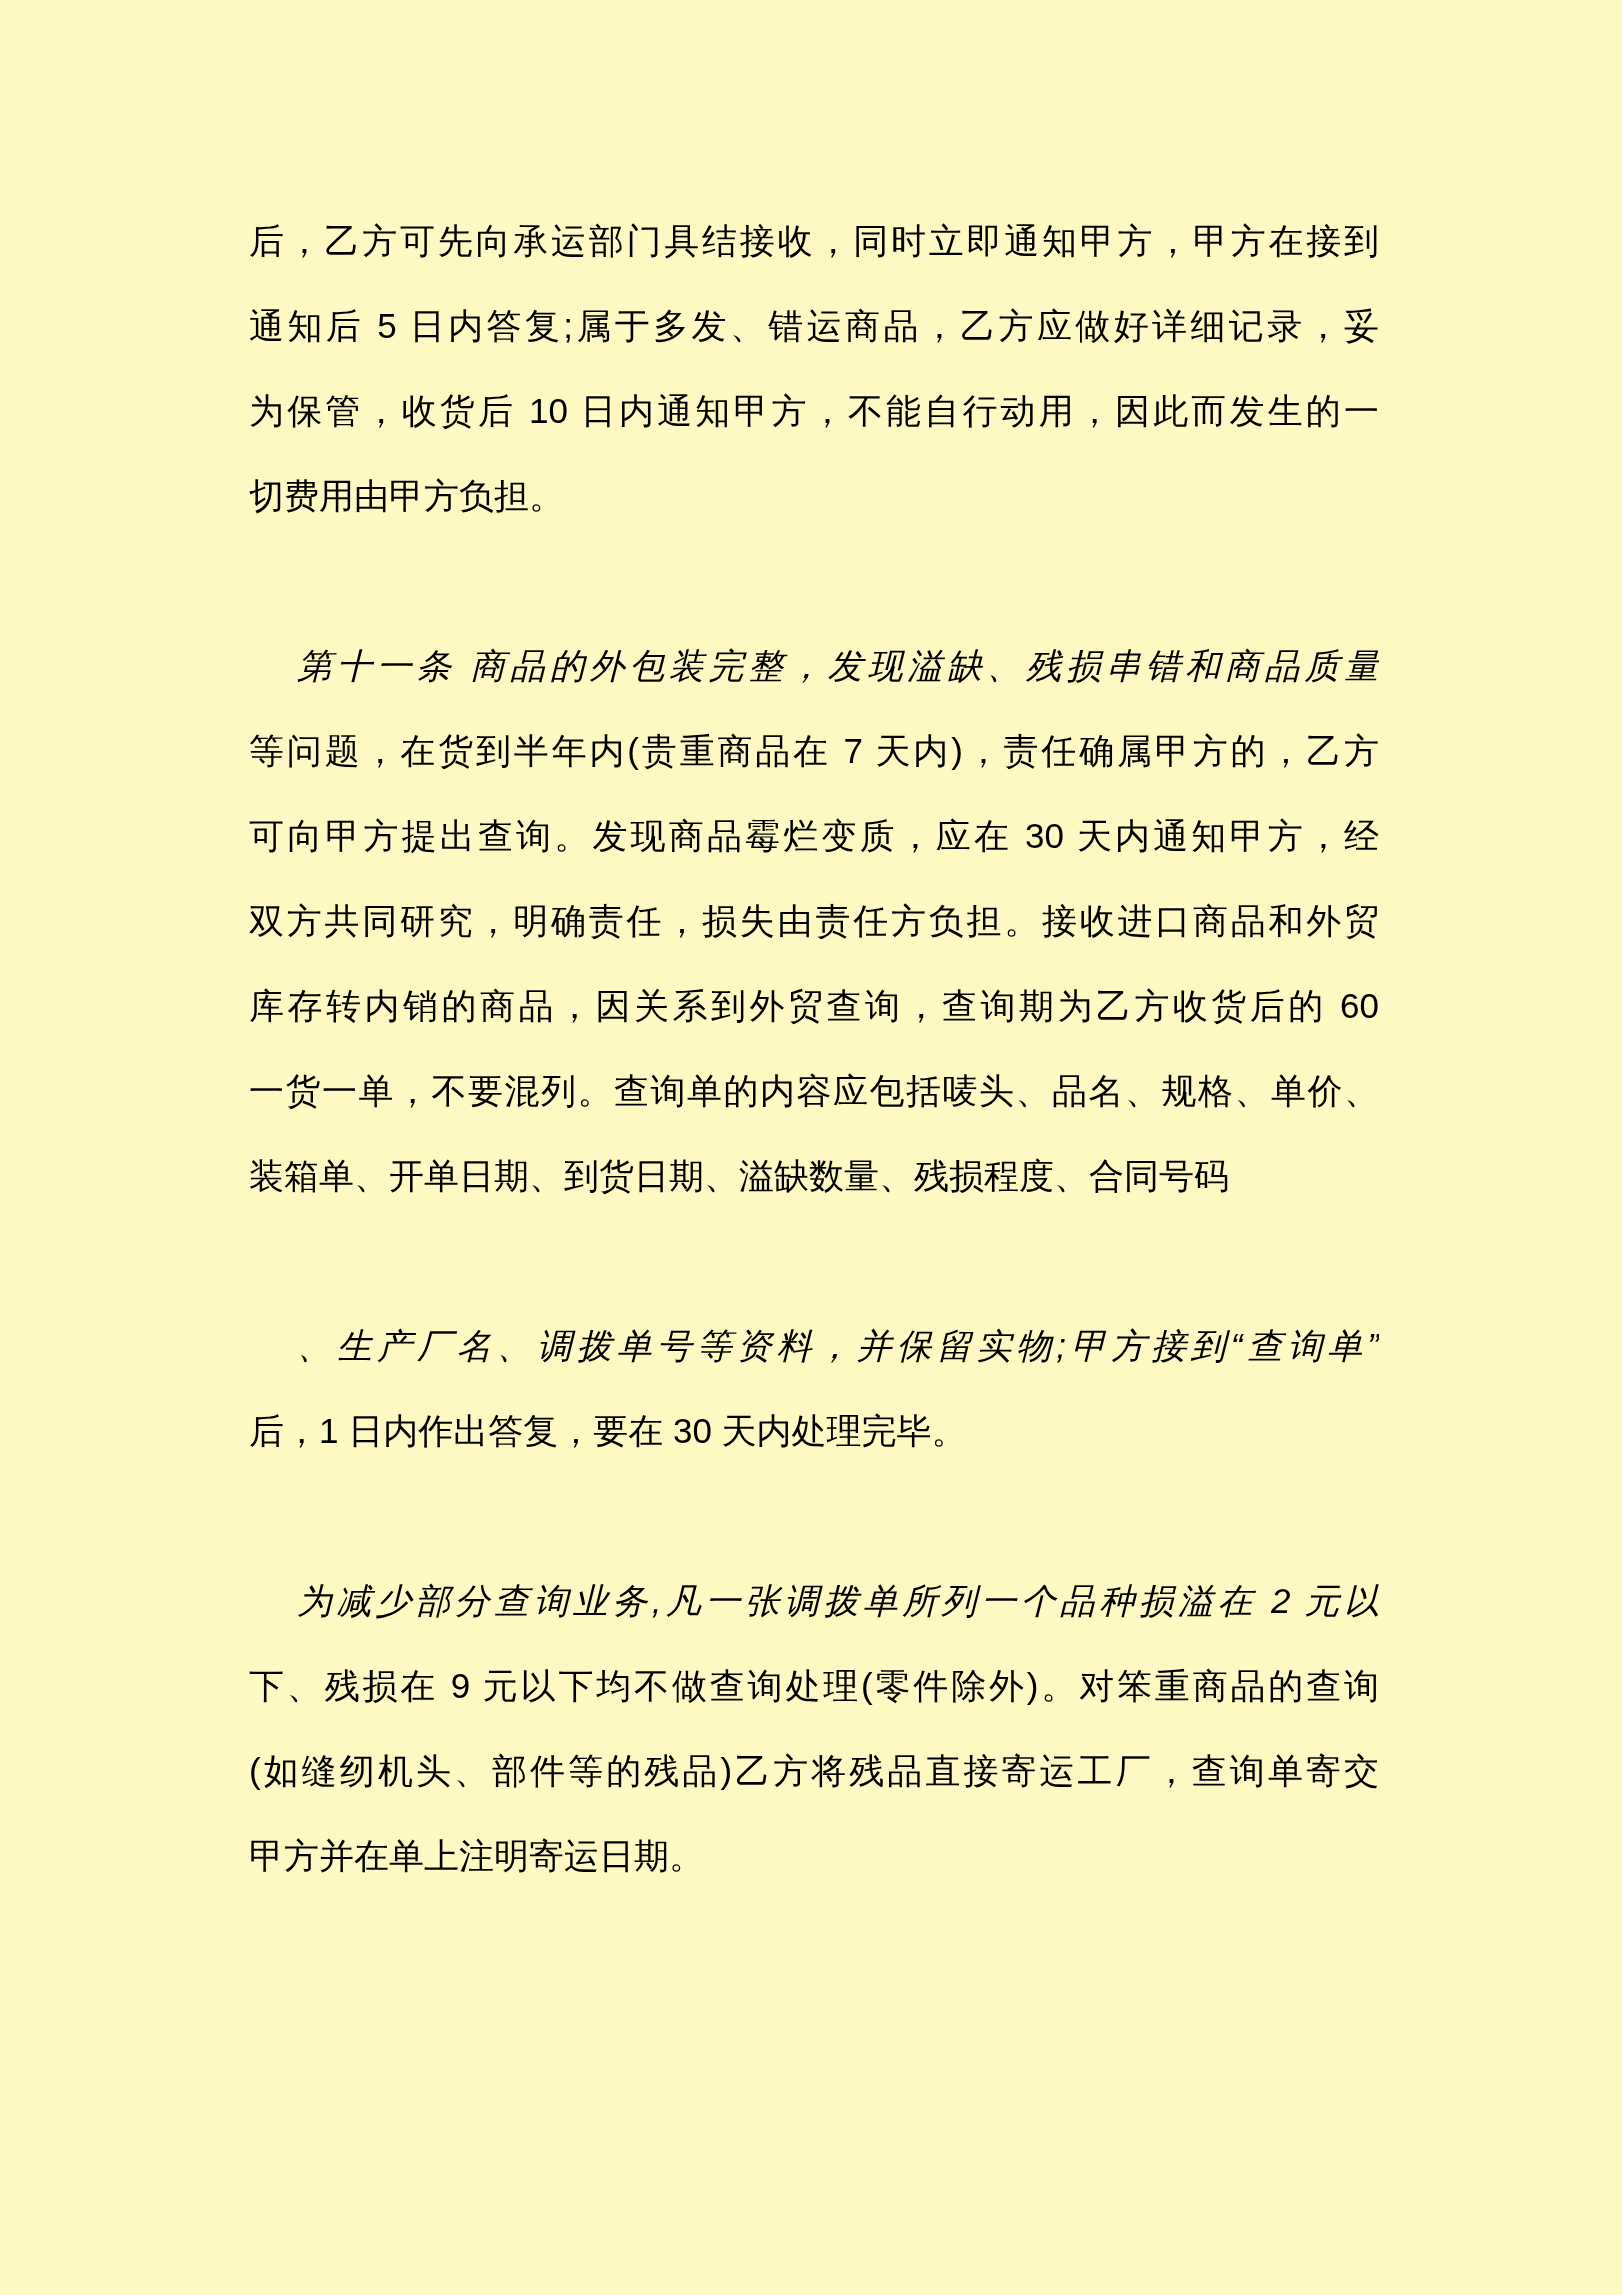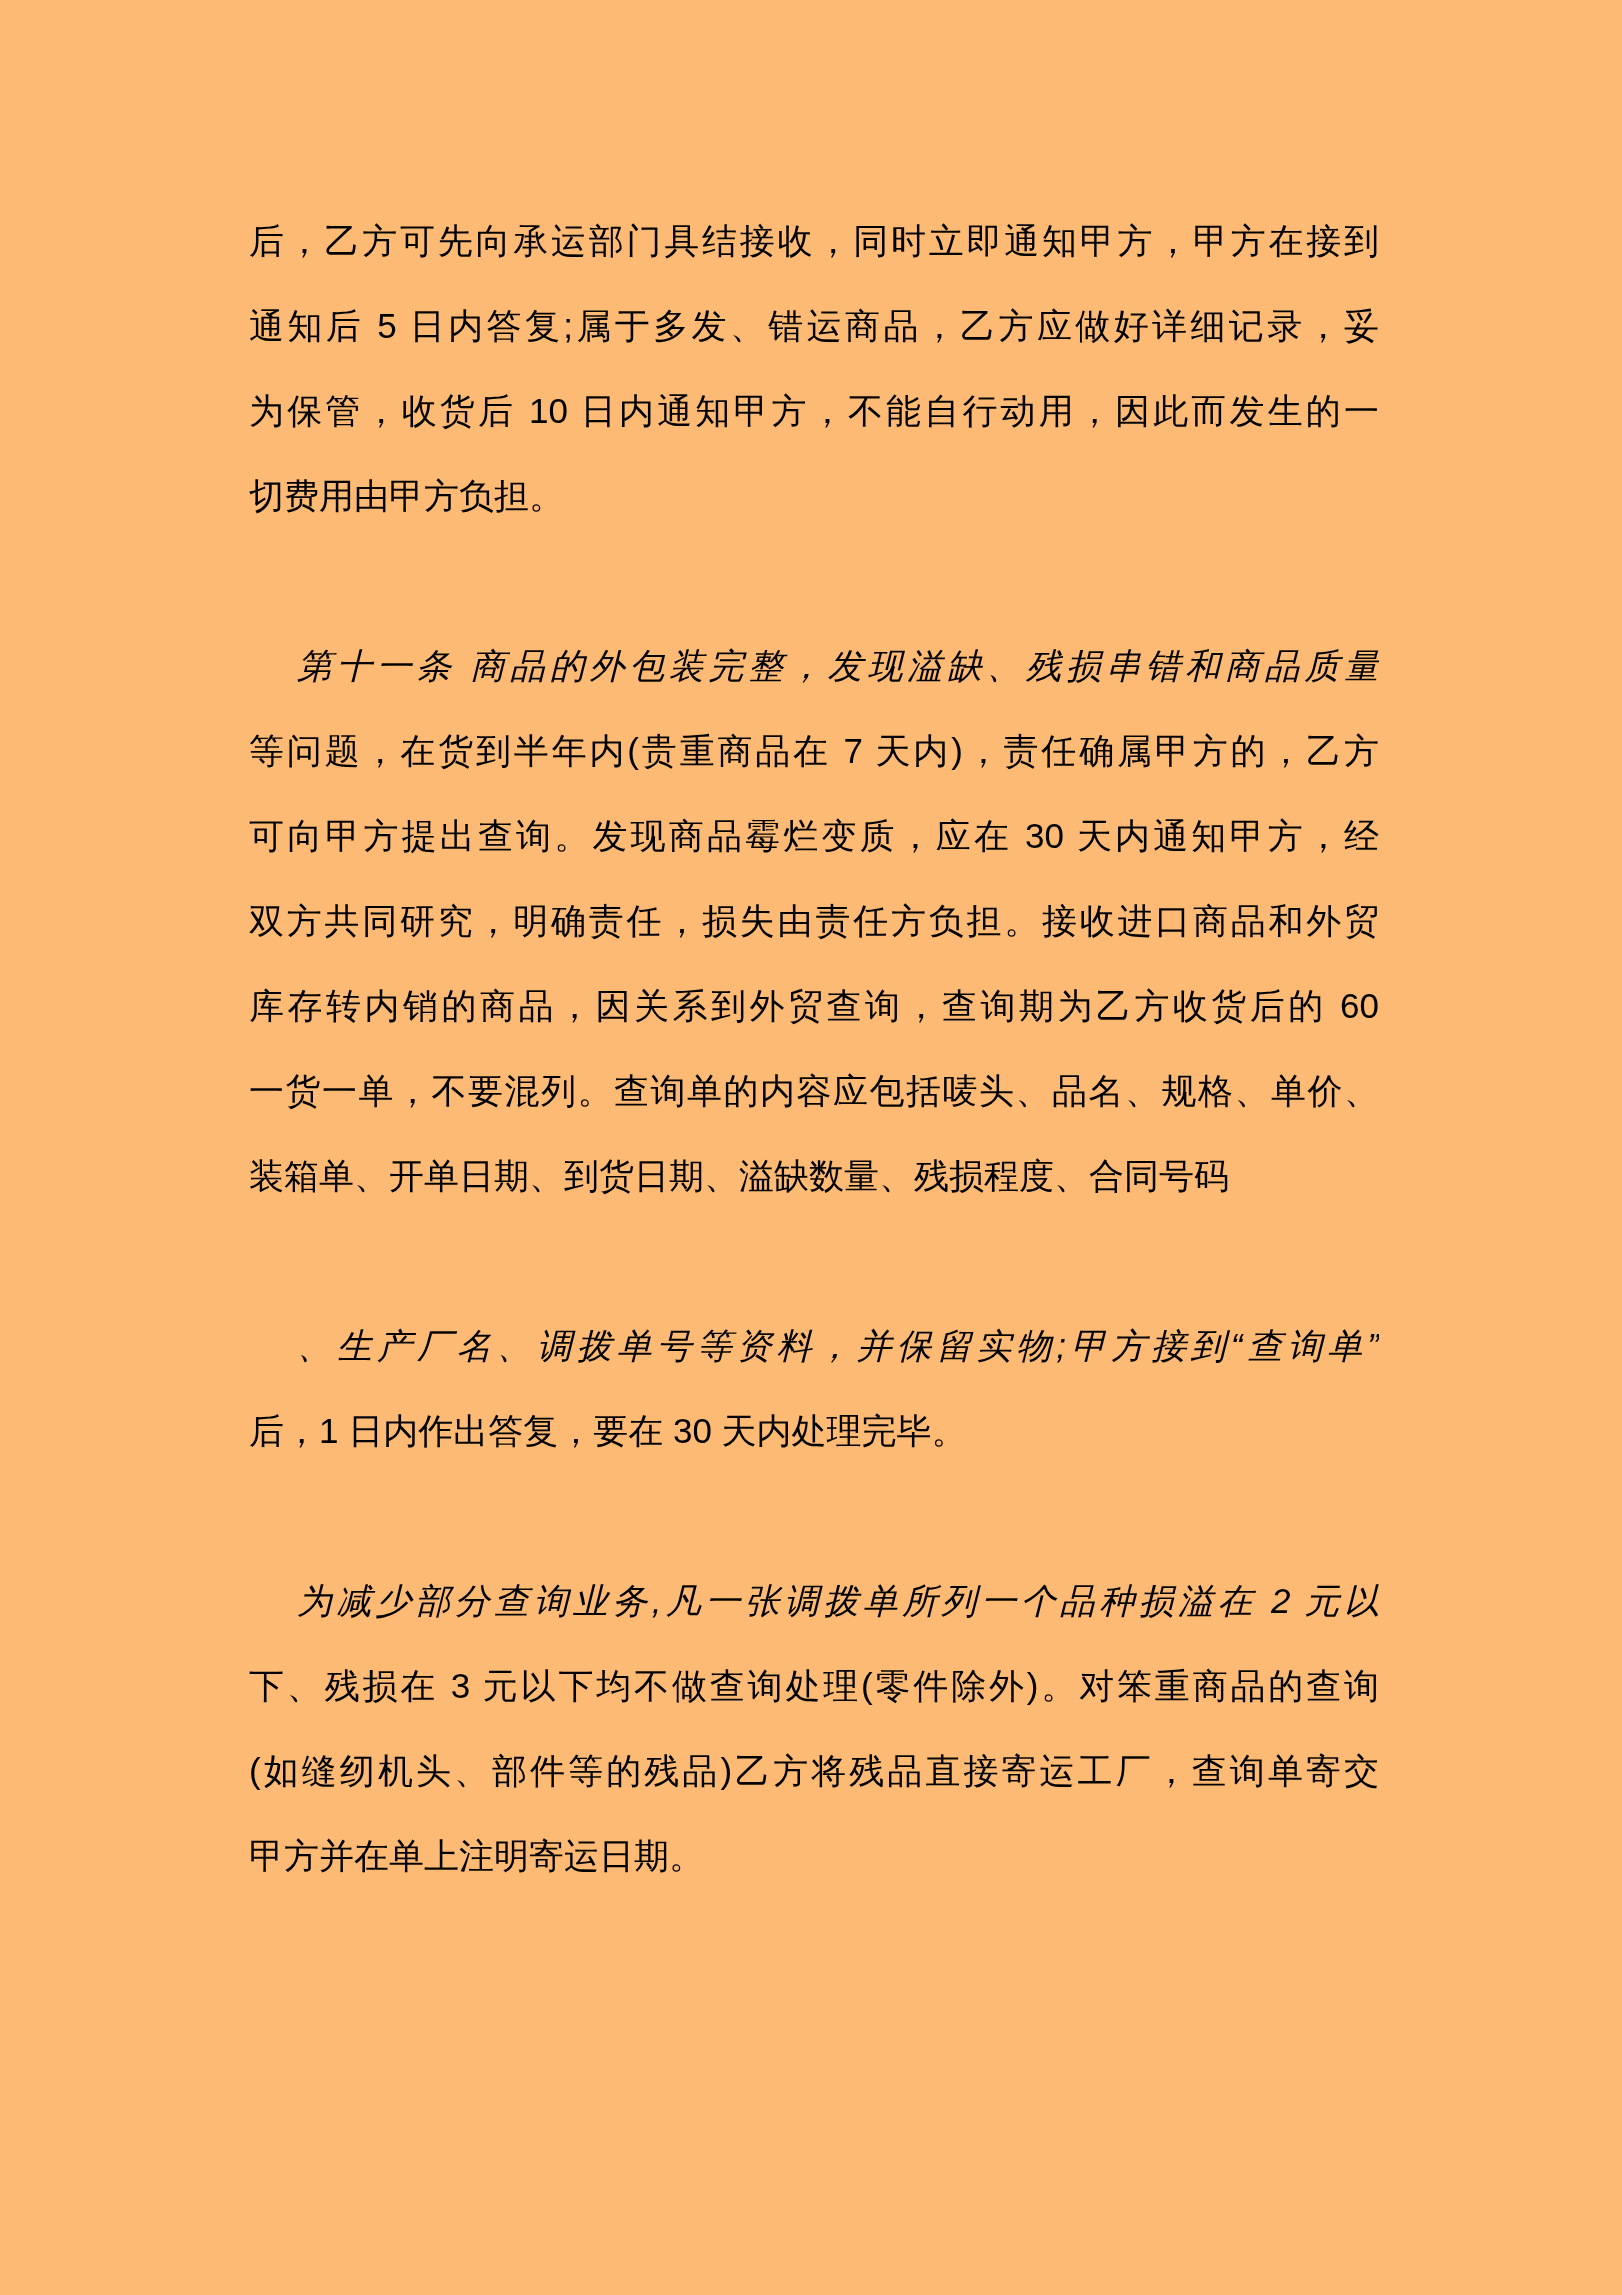--- a/index.html
+++ b/index.html
@@ -8,21 +8,21 @@
   }
   body {
     width: 1623px;
     height: 2295px;
     background: #ffffff;
   }
   .page {
     position: relative;
     width: 1623px;
     height: 2295px;
-    background: #fdba74;
+    background: #fef9c3;
     overflow: hidden;
     font-family: "Liberation Sans", sans-serif;
   }
   .content {
     position: absolute;
     left: 249px;
     top: 198px;
     width: 1130px;
     color: #000000;
   }
@@ -74,19 +74,19 @@
         <div class="line">库存转内销的商品，因关系到外贸查询，查询期为乙方收货后的 60</div>
         <div class="line">一货一单，不要混列。查询单的内容应包括唛头、品名、规格、单价、</div>
         <div class="line last">装箱单、开单日期、到货日期、溢缺数量、残损程度、合同号码</div>
       </div>
       <div class="paragraph indent">
         <div class="line">、生产厂名、调拨单号等资料，并保留实物;甲方接到“查询单”</div>
         <div class="line last">后，1 日内作出答复，要在 30 天内处理完毕。</div>
       </div>
       <div class="paragraph indent">
         <div class="line">为减少部分查询业务,凡一张调拨单所列一个品种损溢在 2 元以</div>
-        <div class="line">下、残损在 3 元以下均不做查询处理(零件除外)。对笨重商品的查询</div>
+        <div class="line">下、残损在 9 元以下均不做查询处理(零件除外)。对笨重商品的查询</div>
         <div class="line">(如缝纫机头、部件等的残品)乙方将残品直接寄运工厂，查询单寄交</div>
         <div class="line last">甲方并在单上注明寄运日期。</div>
       </div>
     </div>
 </div>
 
 
 </body></html>

